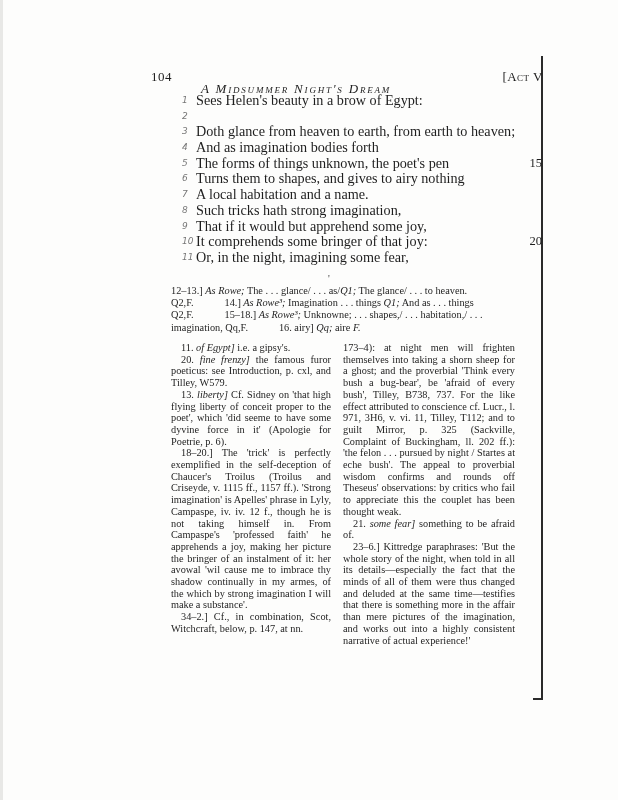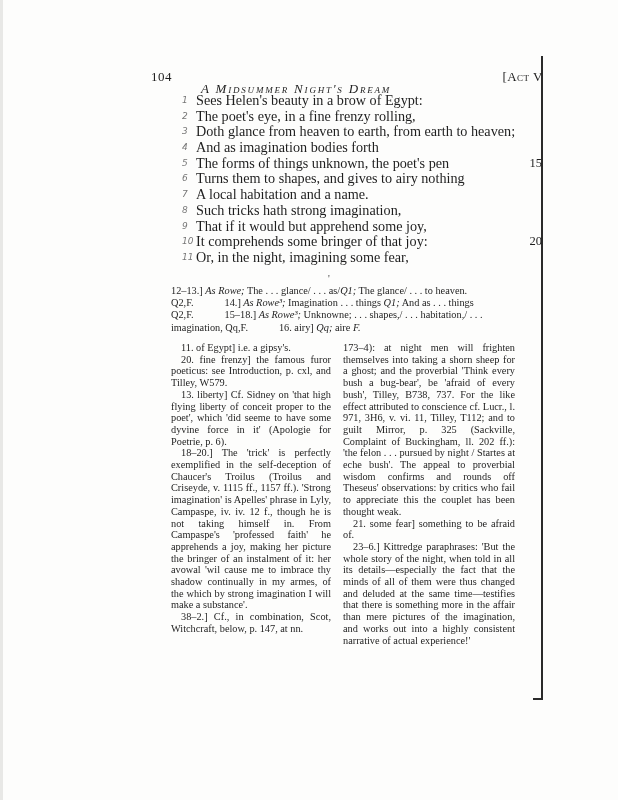--- a/index.html
+++ b/index.html
@@ -39,21 +39,21 @@
     position: absolute; left: 171px; top: 285px; width: 368px;
     font-size: 10.3px; line-height: 12.2px; text-align: justify; text-align-last: left;
   }
   .collation p { margin: 0; }
 
   .col { position: absolute; top: 342px; width: 160px; font-size: 10.3px; line-height: 11.7px; text-align: justify; }
   .col.left { left: 171px; }
   .col.right { left: 343px; width: 172px; }
   .note { margin: 0; text-indent: 10px; }
   .note.cont { text-indent: 0; }
-  .note .lemma { }
+  .note .lemma { font-style: italic; }
   .it { font-style: italic; }
 </style>
 </head>
 <body>
 
 <div class="page-edge"></div>
 <div class="right-rule"></div>
 <div class="right-rule-foot"></div>
 
 <div class="running-head">
@@ -62,21 +62,20 @@
   <span class="act">[Act V</span>
 </div>
 
 <div class="verse" id="verse">
     <div class="vline">
       <span class="hand">1</span>
       <span class="txt">Sees Helen's beauty in a brow of Egypt:</span>
     </div>
     <div class="vline">
       <span class="hand">2</span>
-      <span class="txt">The poet's eye, in a fine frenzy rolling,</span>
     </div>
     <div class="vline">
       <span class="hand">3</span>
       <span class="txt">Doth glance from heaven to earth, from earth to heaven;</span>
     </div>
     <div class="vline">
       <span class="hand">4</span>
       <span class="txt">And as imagination bodies forth</span>
     </div>
     <div class="vline">
@@ -118,19 +117,19 @@
     <p><span>Q2,F.</span><span>   14.]</span><span class="it"> As Rowe³;</span> Imagination . . . things <span class="it">Q1;</span> And as . . . things</p>
     <p><span>Q2,F.</span><span>   15–18.]</span><span class="it"> As Rowe³;</span> Unknowne; . . . shapes,/ . . . habitation,/ . . .</p>
     <p><span>imagination, Qq,F.</span><span>   16. airy]</span><span class="it"> Qq;</span> aire <span class="it">F.</span></p>
   </div>
 
 <div class="col left" id="notes-left">
     <p class="note"><span>11. </span><span class="lemma">of Egypt]</span> i.e. a gipsy's.</p>
     <p class="note"><span>20. </span><span class="lemma">fine frenzy]</span> the famous furor poeticus: see Introduction, p. cxl, and Tilley, W579.</p>
     <p class="note"><span>13. </span><span class="lemma">liberty]</span> Cf. Sidney on 'that high flying liberty of conceit proper to the poet', which 'did seeme to have some dyvine force in it' (Apologie for Poetrie, p. 6).</p>
     <p class="note"><span>18–20.] </span> The 'trick' is perfectly exemplified in the self-deception of Chaucer's Troilus (Troilus and Criseyde, v. 1115 ff., 1157 ff.). 'Strong imagination' is Apelles' phrase in Lyly, Campaspe, iv. iv. 12 f., though he is not taking himself in. From Campaspe's 'professed faith' he apprehends a joy, making her picture the bringer of an instalment of it: her avowal 'wil cause me to imbrace thy shadow continually in my armes, of the which by strong imagination I will make a substance'.</p>
-    <p class="note"><span>38–2.] </span> Cf., in combination, Scot, Witchcraft, below, p. 147, at nn.</p>
+    <p class="note"><span>34–2.] </span> Cf., in combination, Scot, Witchcraft, below, p. 147, at nn.</p>
   </div>
 <div class="col right" id="notes-right">
     <p class="note cont">173–4): at night men will frighten themselves into taking a shorn sheep for a ghost; and the proverbial 'Think every bush a bug-bear', be 'afraid of every bush', Tilley, B738, 737. For the like effect attributed to conscience cf. Lucr., l. 971, 3H6, v. vi. 11, Tilley, T112; and to guilt Mirror, p. 325 (Sackville, Complaint of Buckingham, ll. 202 ff.): 'the felon . . . pursued by night / Startes at eche bush'. The appeal to proverbial wisdom confirms and rounds off Theseus' observations: by critics who fail to appreciate this the couplet has been thought weak.</p>
     <p class="note"><span>21. </span><span class="lemma">some fear]</span> something to be afraid of.</p>
     <p class="note"><span>23–6.] </span> Kittredge paraphrases: 'But the whole story of the night, when told in all its details—especially the fact that the minds of all of them were thus changed and deluded at the same time—testifies that there is something more in the affair than mere pictures of the imagination, and works out into a highly consistent narrative of actual experience!'</p>
   </div>
 
 </body></html>

